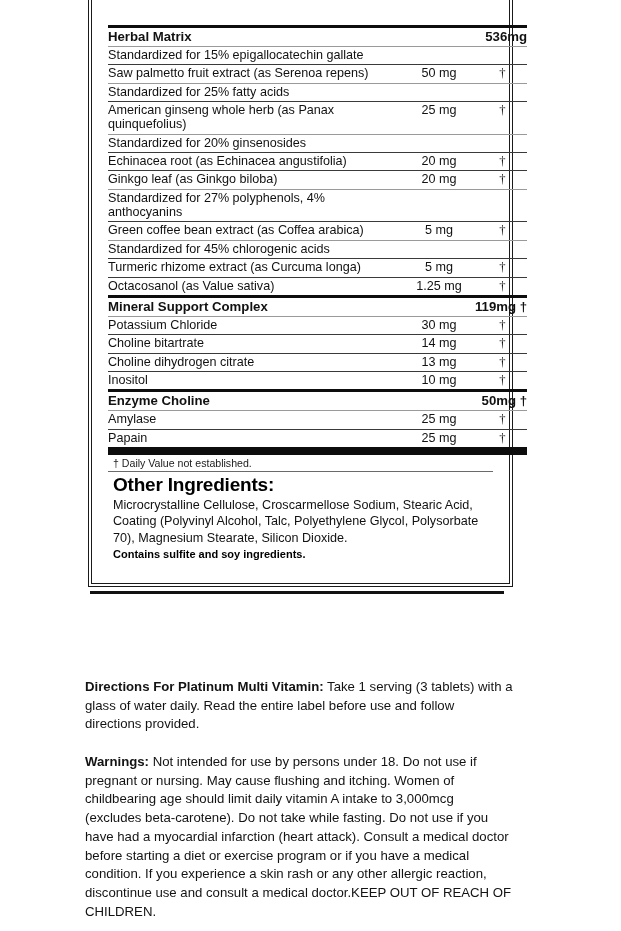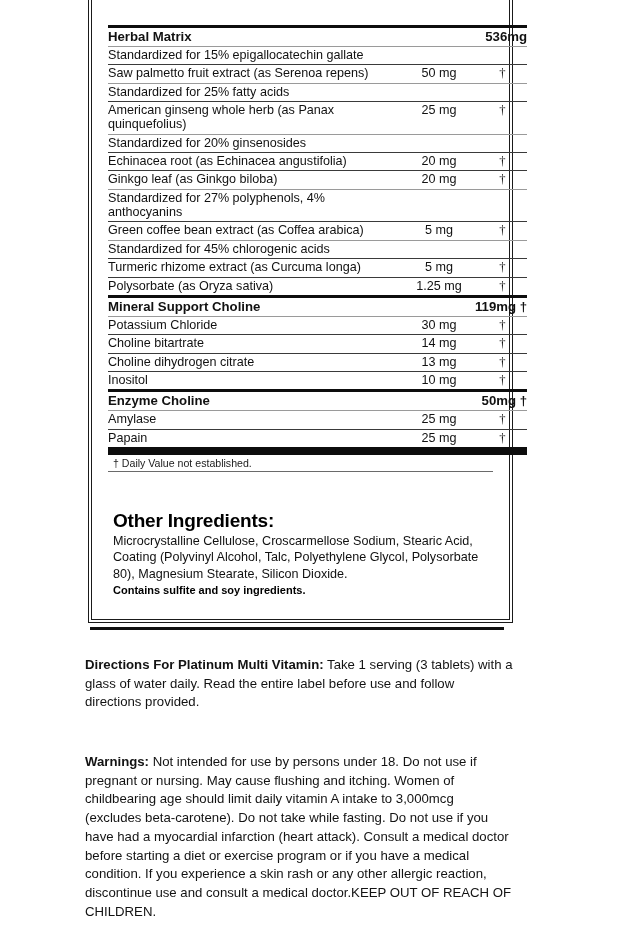--- a/index.html
+++ b/index.html
@@ -99,21 +99,20 @@
   .footnote {
     font-size: 10.6px;
     padding: 2px 0 2px 5px;
     color: #1b1b1b;
     border-bottom: 1px solid #6a6a6a;
   }
 
   
   .other-block {
     padding: 2px 6px 6px 5px;
-    margin-top: 36px;
   }
   .other-title {
     font-size: 19px;
     font-weight: bold;
     letter-spacing: -0.2px;
     margin: 1px 0 1px 0;
     line-height: 1.1;
   }
   .other-body {
     font-size: 12.6px;
@@ -138,21 +137,21 @@
 
   
   .copy {
     position: absolute;
     left: 85px;
     width: 428px;
     font-size: 13.2px;
     line-height: 1.42;
     color: #131313;
   }
-  #directions-block { top: 656px; }
+  #directions-block { top: 678px; }
   #warnings-block   { top: 753px; }
   .copy b { font-weight: bold; }
   .copy p { margin: 0; }
 </style>
 </head>
 <body>
 
 <div id="panel-wrap">
   <div id="panel-outer">
     <div id="panel-inner">
@@ -234,26 +233,26 @@
               <td class="name indent1">Standardized for 45% chlorogenic acids</td>
               <td class="amt"></td>
               <td class="dv dagger"></td>
             </tr>
             <tr class="rule">
               <td class="name">Turmeric rhizome extract (as Curcuma longa)</td>
               <td class="amt">5 mg</td>
               <td class="dv dagger">†</td>
             </tr>
             <tr class="rule">
-              <td class="name">Polysorbate (as Oryza sativa)</td>
+              <td class="name">Octacosanol (as Value sativa)</td>
               <td class="amt">1.25 mg</td>
               <td class="dv dagger">†</td>
             </tr>
             <tr class="group thick">
-              <td class="name">Mineral Support Choline</td>
+              <td class="name">Mineral Support Complex</td>
               <td class="amt-right" colspan="2">119mg †</td>
             </tr>
             <tr class="thin">
               <td class="name">Potassium Chloride</td>
               <td class="amt">30 mg</td>
               <td class="dv dagger">†</td>
             </tr>
             <tr class="rule">
               <td class="name">Choline bitartrate</td>
               <td class="amt">14 mg</td>
@@ -286,21 +285,21 @@
             <tr class="blackbar">
               <td colspan="3"></td>
             </tr>
           </tbody>
       </table>
 
       <div class="footnote">† Daily Value not established.</div>
 
       <div class="other-block">
         <div class="other-title">Other Ingredients:</div>
-        <div class="other-body">Microcrystalline Cellulose, Croscarmellose Sodium, Stearic Acid, Coating  (Polyvinyl Alcohol, Talc, Polyethylene Glycol, Polysorbate 80), Magnesium Stearate, Silicon Dioxide.</div>
+        <div class="other-body">Microcrystalline Cellulose, Croscarmellose Sodium, Stearic Acid, Coating  (Polyvinyl Alcohol, Talc, Polyethylene Glycol, Polysorbate 70), Magnesium Stearate, Silicon Dioxide.</div>
         <div class="other-contains">Contains sulfite and soy ingredients.</div>
       </div>
 
     </div>
   </div>
   <div id="panel-underline"></div>
 </div>
 
 <div class="copy" id="directions-block">
   <p>

